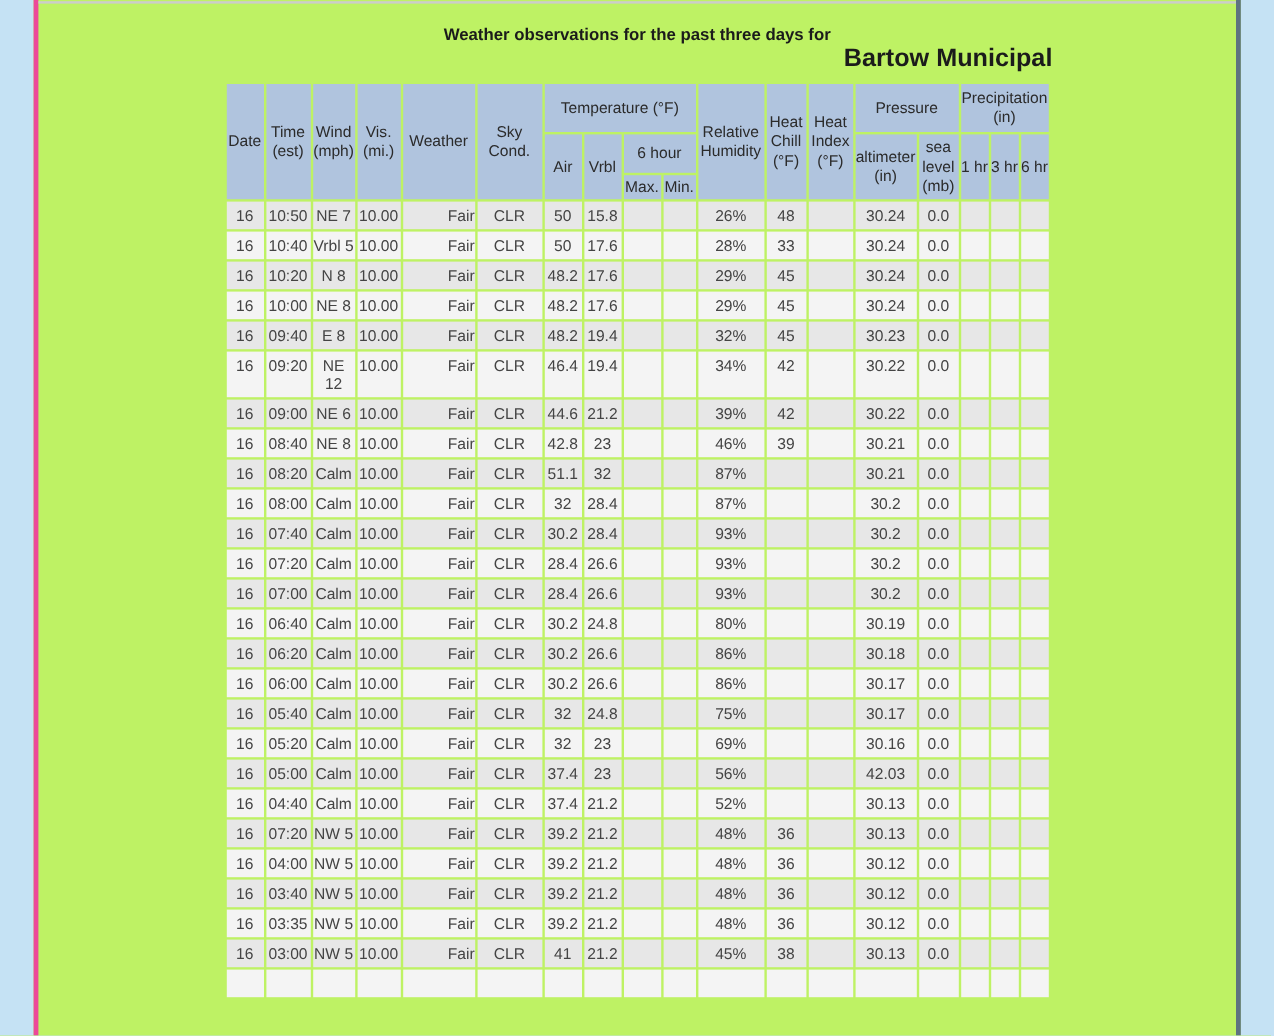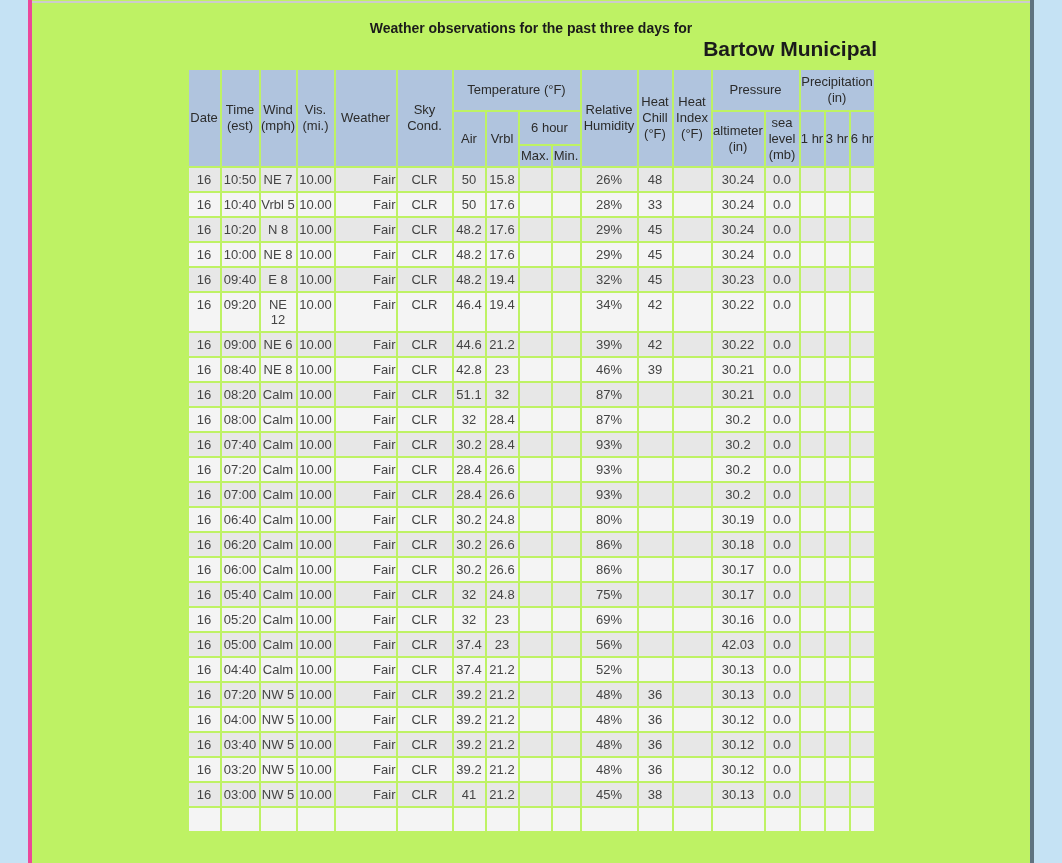--- a/index.html
+++ b/index.html
@@ -567,21 +567,21 @@
             <td>36</td>
             <td></td>
             <td>30.12</td>
             <td>0.0</td>
             <td></td>
             <td></td>
             <td></td>
           </tr>
           <tr class="row-light">
             <td>16</td>
-            <td>03:20</td>
+            <td>03:35</td>
             <td>NW 5</td>
             <td>10.00</td>
             <td class="left">Fair</td>
             <td>CLR</td>
             <td>39.2</td>
             <td>21.2</td>
             <td></td>
             <td></td>
             <td>48%</td>
             <td>36</td>

